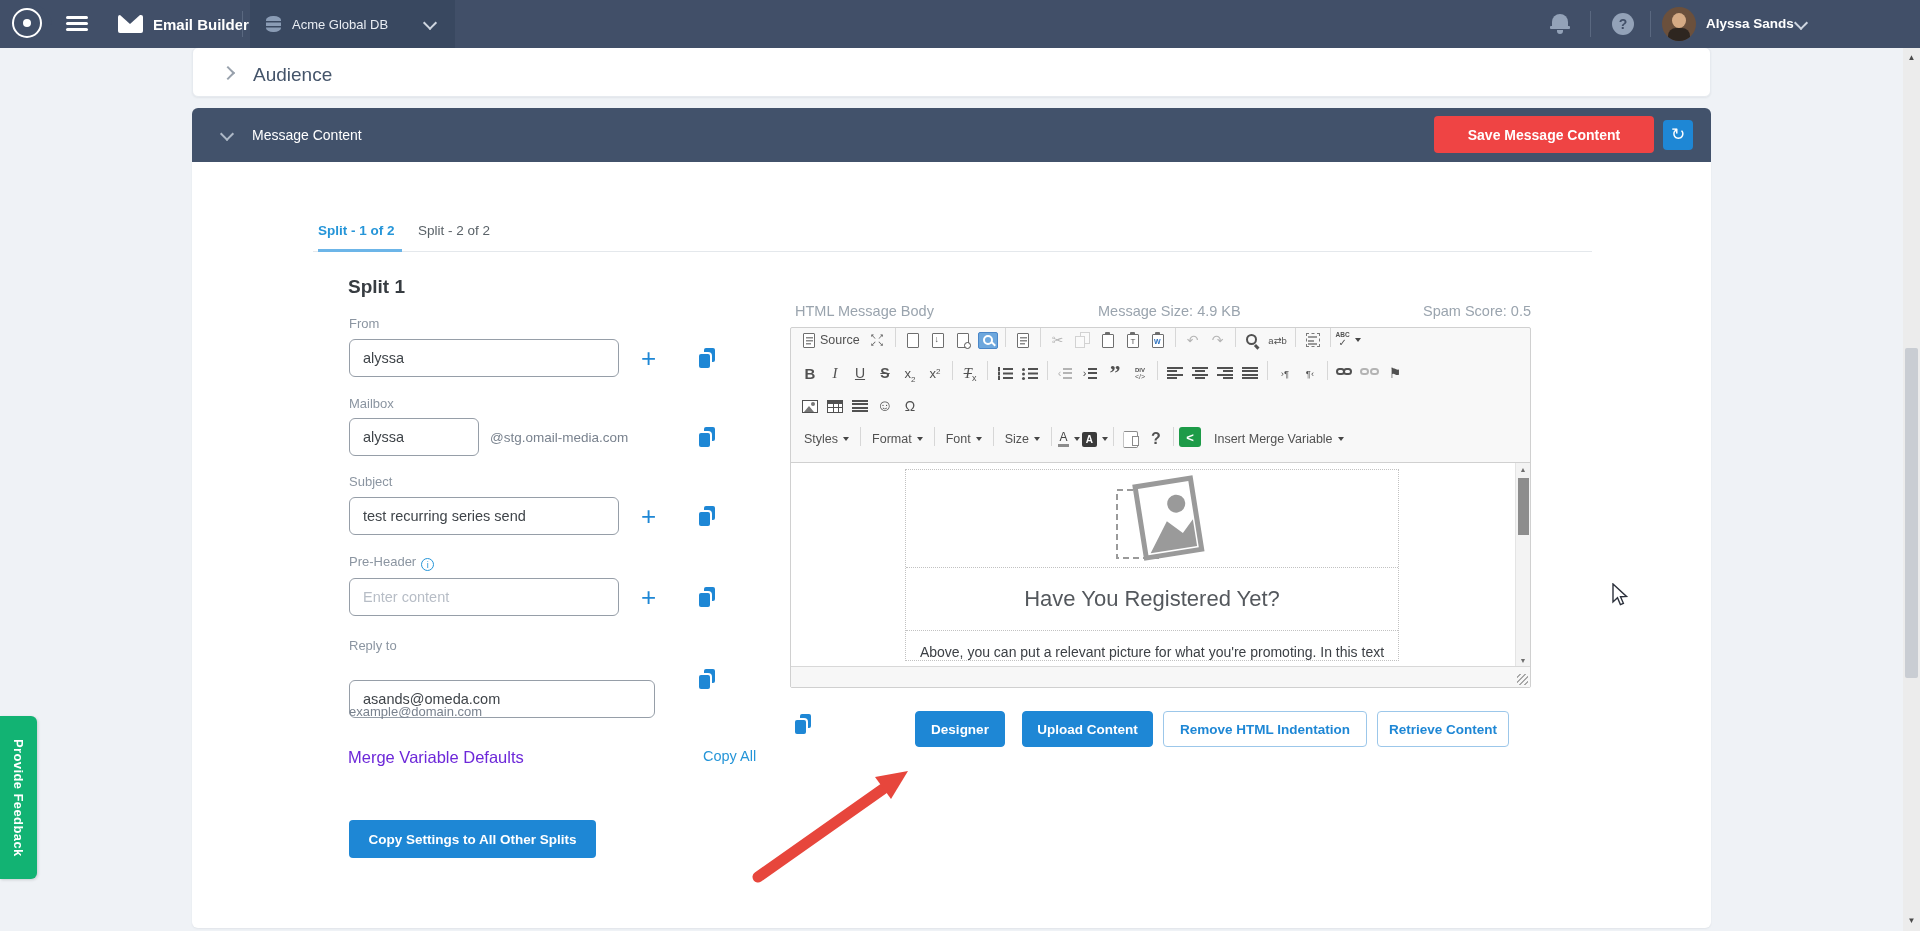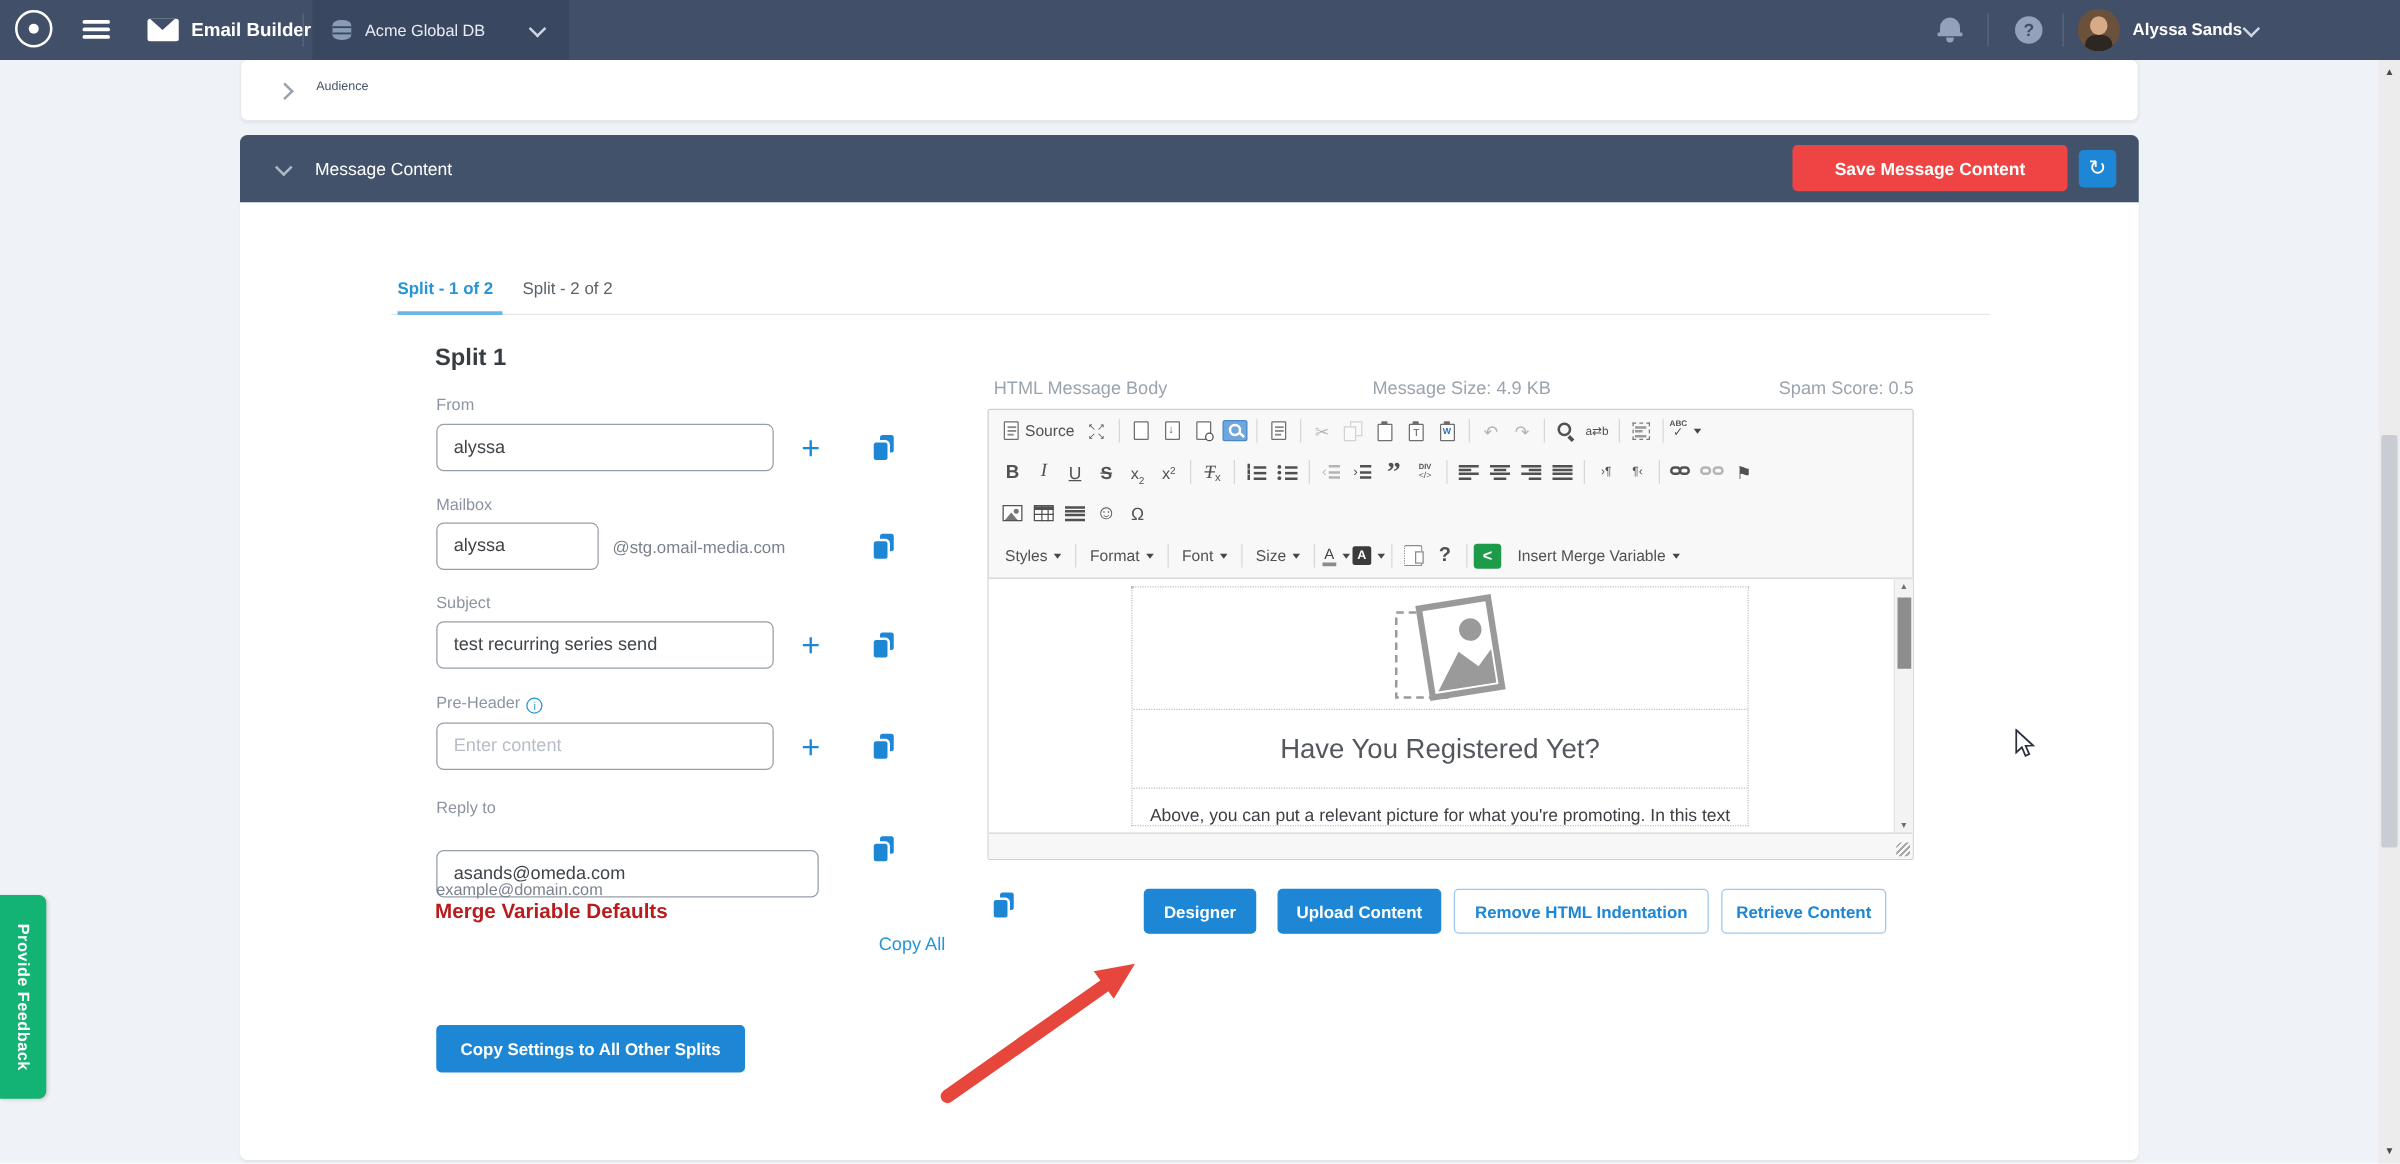--- a/index.html
+++ b/index.html
@@ -36,21 +36,21 @@
   .avatar{position:absolute;left:1662px;top:7px;width:34px;height:34px;border-radius:50%;background:#6b503c;overflow:hidden;}
   .avatar::before{content:"";position:absolute;left:10px;top:6px;width:14px;height:15px;border-radius:50%;background:#d6ab85;}
   .avatar::after{content:"";position:absolute;left:6px;top:21px;width:22px;height:13px;border-radius:8px 8px 0 0;background:#2e2620;}
   .user-name{position:absolute;left:1706px;top:16px;color:#fff;font-size:13.5px;font-weight:bold;}
   .user-chev{position:absolute;left:1796px;top:18px;}
 
   
   .aud-card{position:absolute;left:192px;top:47px;width:1519px;height:50px;background:#fff;border:1px solid #e6eaef;
     border-radius:6px;box-sizing:border-box;box-shadow:0 1px 2px rgba(40,50,70,.07);}
   .aud-chev{position:absolute;left:30px;top:20px;border-color:#98a1ac;}
-  .aud-label{position:absolute;left:60px;top:16px;font-size:10px;color:#44546a;}
+  .aud-label{position:absolute;left:60px;top:16px;font-size:19px;color:#44546a;}
   .mc-header{position:absolute;left:192px;top:108px;width:1519px;height:54px;background:#42526b;border-radius:6px 6px 0 0;}
   .mc-chev{position:absolute;left:30px;top:21px;border-color:#aeb9c7;}
   .mc-title{position:absolute;left:60px;top:19px;font-size:14px;color:#fff;}
   .save-btn{position:absolute;right:57px;top:8px;width:220px;height:37px;background:#ef4444;border:none;border-radius:4px;
     color:#fff;font-size:14px;font-weight:bold;font-family:"Liberation Sans",sans-serif;cursor:pointer;}
   .refresh-btn{position:absolute;right:18px;top:12px;width:30px;height:30px;background:#1e87d5;border:none;border-radius:4px;
     color:#fff;font-size:17px;line-height:30px;text-align:center;padding:0;cursor:pointer;font-family:"Liberation Sans",sans-serif;}
   .mc-body{position:absolute;left:192px;top:162px;width:1519px;height:766px;background:#fff;border-radius:0 0 6px 6px;
     box-shadow:0 1px 2px rgba(40,50,70,.07);}
 
@@ -68,30 +68,30 @@
     padding:0 13px;font-size:14.5px;color:#3f4449;font-family:"Liberation Sans",sans-serif;height:38px;}
   .finput::placeholder{color:#b7bdc6;}
   .plus{position:absolute;color:#1e87d5;font-size:26px;font-weight:400;line-height:20px;cursor:pointer;}
   .copyic{position:absolute;width:16px;height:20px;cursor:pointer;}
   .copyic::before{content:"";position:absolute;right:0;top:0;width:11px;height:14px;background:#1e87d5;border-radius:2px;}
   .copyic::after{content:"";position:absolute;left:0;bottom:0;width:11px;height:14px;background:#1e87d5;border-radius:2px;
     box-shadow:0 0 0 2px #fff;}
   .suffix{position:absolute;font-size:13.5px;color:#79828e;}
   .info{display:inline-block;width:13px;height:13px;border:1px solid #2595d8;border-radius:50%;color:#2595d8;
     font-size:9px;line-height:13px;text-align:center;vertical-align:-2px;margin-left:5px;box-sizing:border-box;}
-  .mv-h{position:absolute;left:348px;top:720px;font-size:16.5px;font-weight:bold;color:#b91c1c;}
+  .mv-h{position:absolute;left:348px;top:748px;font-size:16.5px;font-weight:normal;color:#6d28d9;}
   .copy-all{position:absolute;left:655px;top:748px;font-size:14.5px;color:#2595d8;cursor:pointer;margin-left:48px;}
   .copy-settings{position:absolute;left:349px;top:820px;width:247px;height:38px;background:#1e87d5;border:none;
     border-radius:4px;color:#fff;font-size:13.5px;font-weight:bold;font-family:"Liberation Sans",sans-serif;cursor:pointer;}
 
   
   .ed-meta{position:absolute;top:303px;font-size:14.5px;color:#9aa4ae;}
   .ed-frame{position:absolute;left:790px;top:327px;width:741px;height:361px;box-sizing:border-box;
     border:1px solid #d0d0d0;background:#f8f8f8;border-radius:2px;}
-  .tb-row{display:flex;align-items:center;padding:0 7px;height:33px;gap:1px;}
+  .tb-row{display:flex;align-items:flex-start;padding:0 7px;height:33px;gap:1px;}
   .tbi{min-width:24px;height:24px;display:inline-flex;align-items:center;justify-content:center;border-radius:2px;
     color:#515151;font-size:14px;cursor:pointer;flex:0 0 auto;}
   .dis{opacity:.4;cursor:default;}
   .tb-sep{width:1px;height:19px;background:#d7d7d7;margin:0 4px;flex:0 0 auto;}
   .caret{width:0;height:0;border-left:3.5px solid transparent;border-right:3.5px solid transparent;border-top:4px solid #464646;margin-left:5px;}
   .src{padding:0 5px;gap:5px;font-size:12.5px;}
   .g-b{font-weight:bold;font-size:15px;}
   .g-i{font-style:italic;font-family:"Liberation Serif",serif;font-size:15px;}
   .g-u{text-decoration:underline;font-size:14px;}
   .g-s{text-decoration:line-through;font-weight:bold;font-size:14px;}

